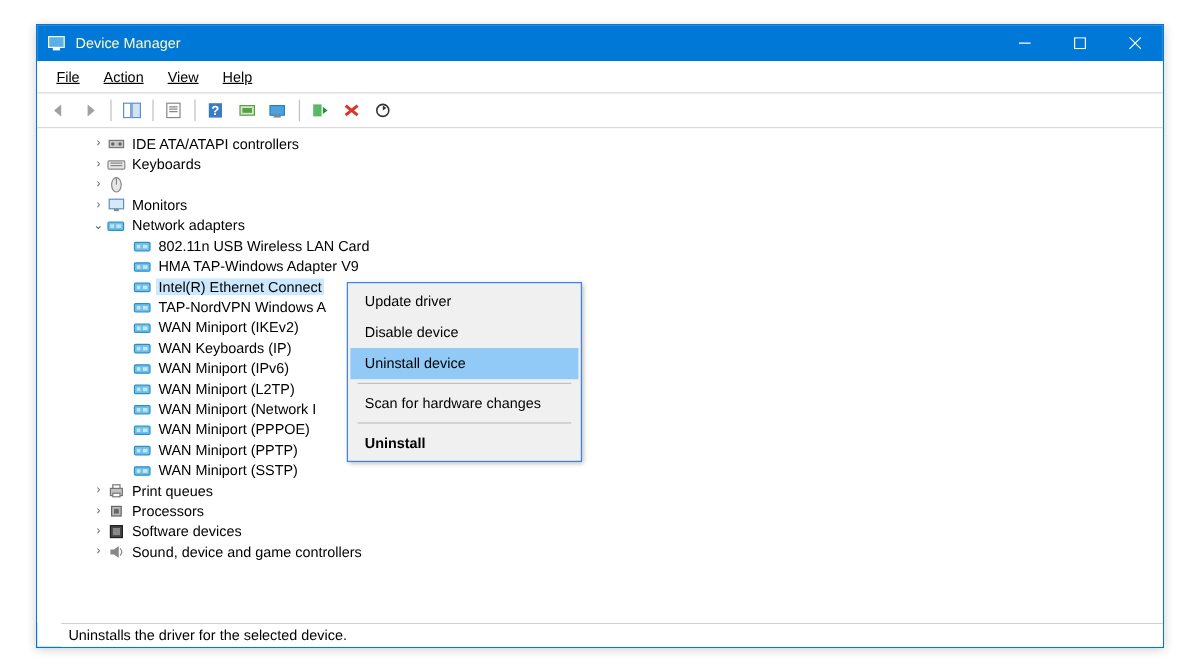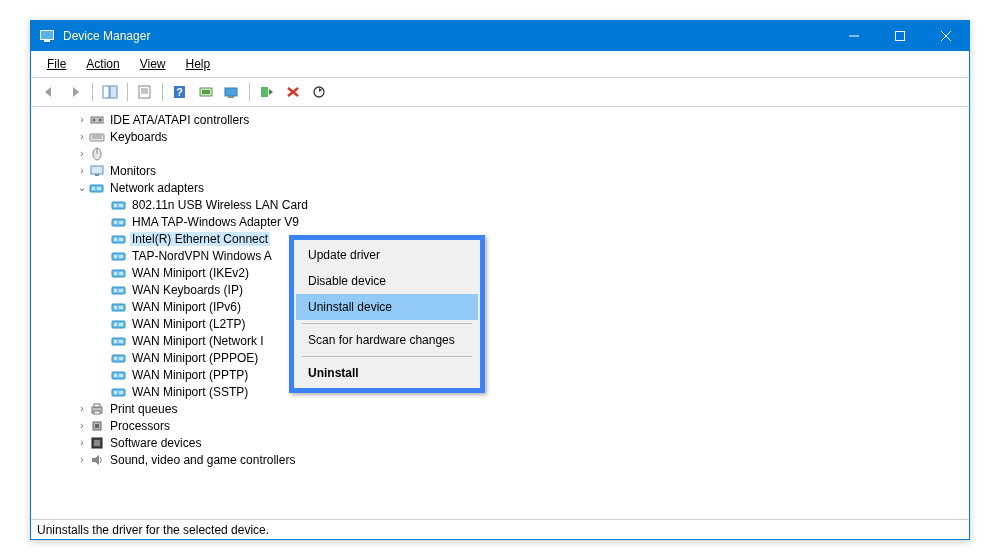--- a/index.html
+++ b/index.html
@@ -19,22 +19,22 @@
 .tree-area::-webkit-scrollbar { width: 16px; }
 .tree-area::-webkit-scrollbar-track { background: #f0f0f0; }
 .tree-area::-webkit-scrollbar-thumb { background: #c0c0c0; }
 .tree-area::-webkit-scrollbar-button { background: #f0f0f0; height:16px; display:block; }
 .tree-row { display: flex; align-items: center; height: 17px; white-space: nowrap; }
 .indent { display:inline-block; }
 .expander { width: 14px; text-align: center; color: #666; font-size: 10px; user-select: none; display:inline-block; }
 .node-label { padding: 0 2px; }
 .sel { background: #cce8ff; }
 .dev-icon { width:16px; height:16px; margin-right:3px; display:inline-flex; align-items:center; justify-content:center; }
-.statusbar { border-top: 1px solid #d0d0d0; padding: 3px 6px; font-size: 12px; background: #fff; height: 20px; display:flex; align-items:center; }
-.ctx-menu { position: absolute; background: #f0f0f0; border: 5px solid #3b82f6; box-shadow: 2px 2px 4px rgba(0,0,0,0.3); width: 196px; z-index: 100; font-size: 12px; padding: 2px; }
+.statusbar { border-top: 1px solid #d0d0d0; padding: 3px 6px; font-size: 12px; background: #fff; height: 20px; display:flex; align-items:flex-end;margin-left:20px; }
+.ctx-menu { position: absolute; background: #f0f0f0; border: 1px solid #3b82f6; box-shadow: 2px 2px 4px rgba(0,0,0,0.3); width: 196px; z-index: 100; font-size: 12px; padding: 2px; }
 .ctx-item { padding: 6px 12px; }
 .ctx-item.hover { background: #91c9f7; }
 .ctx-sep { height: 1px; background: #c0c0c0; margin: 3px 6px; }
 .ctx-item.bold { font-weight: bold; }
 svg { display:block; }
 </style>
 </head>
 <body>
 
 <div class="window">
@@ -380,21 +380,21 @@
       </div>
       <div class="tree-row">
         <span class="indent" style="width: 42px;"></span>
         <span class="expander">›</span>
         <span class="dev-icon">
           <svg width="16" height="16">
             <path d="M3 6 L6 6 L10 3 L10 13 L6 10 L3 10 Z" fill="#888"></path>
             <path d="M11 5 Q14 8 11 11" fill="none" stroke="#888"></path>
           </svg>
         </span>
-        <span class="node-label">Sound, video and game controllers</span>
+        <span class="node-label">Sound, device and game controllers</span>
       </div>
       <div class="ctx-menu" style="left:258px; top:128px;">
       <div class="ctx-item">Update driver</div>
       <div class="ctx-item">Disable device</div>
       <div class="ctx-item hover">Uninstall device</div>
       <div class="ctx-sep"></div>
       <div class="ctx-item">Scan for hardware changes</div>
       <div class="ctx-sep"></div>
       <div class="ctx-item bold">Uninstall</div>
     </div>

